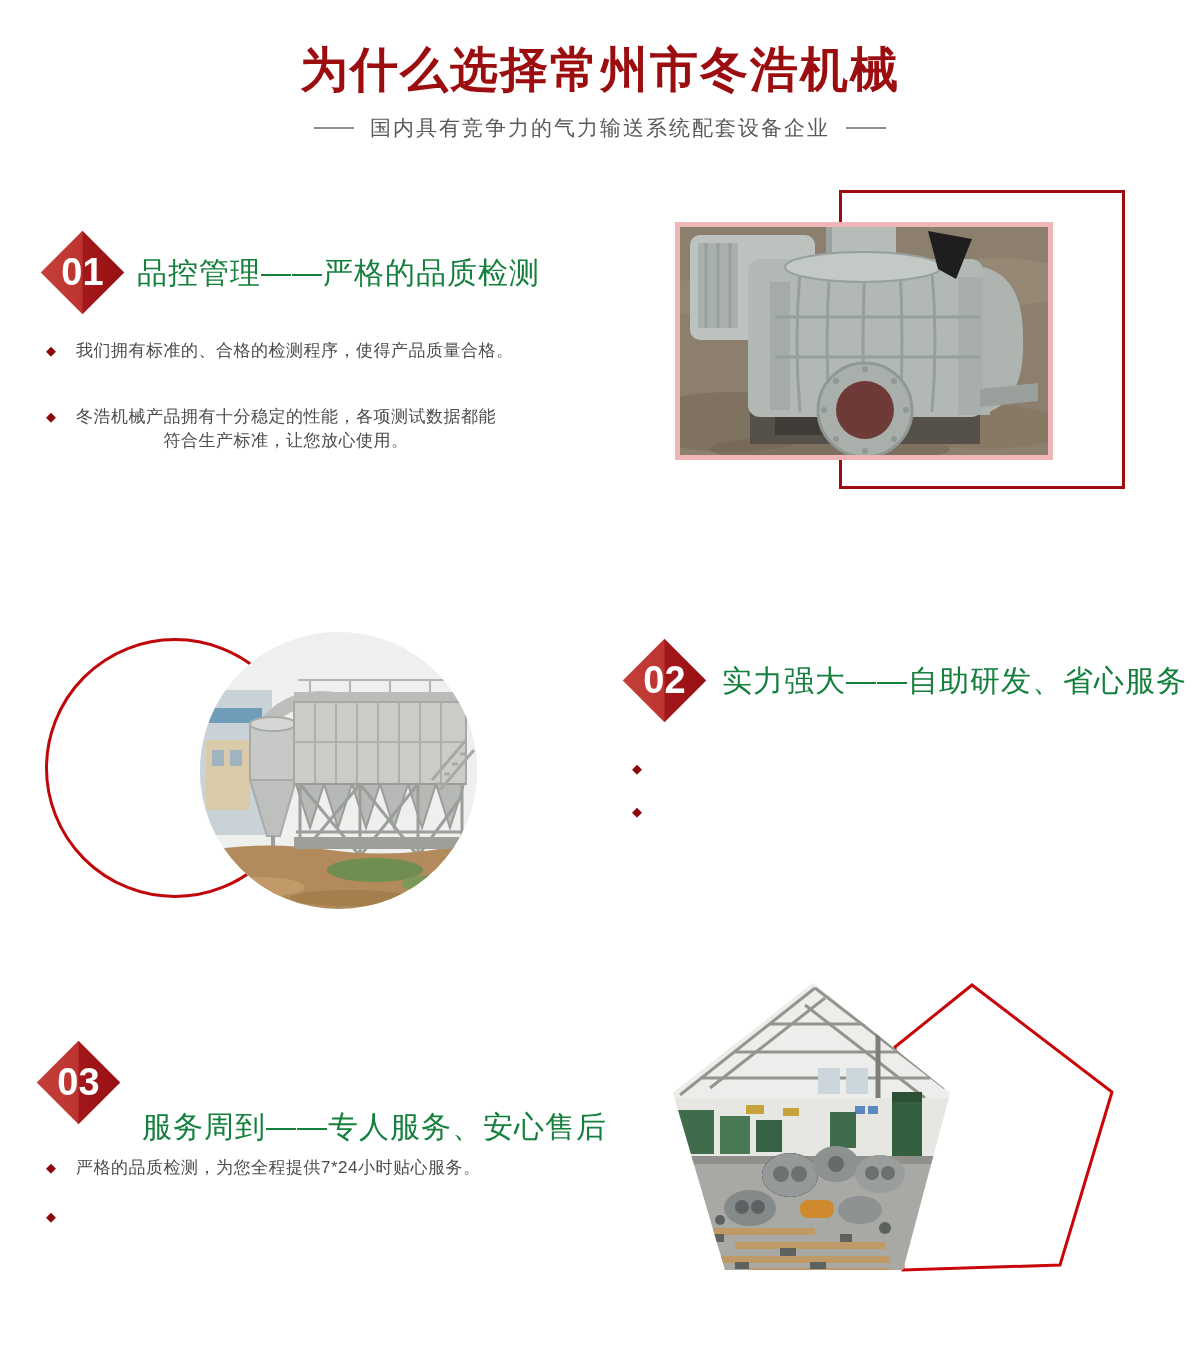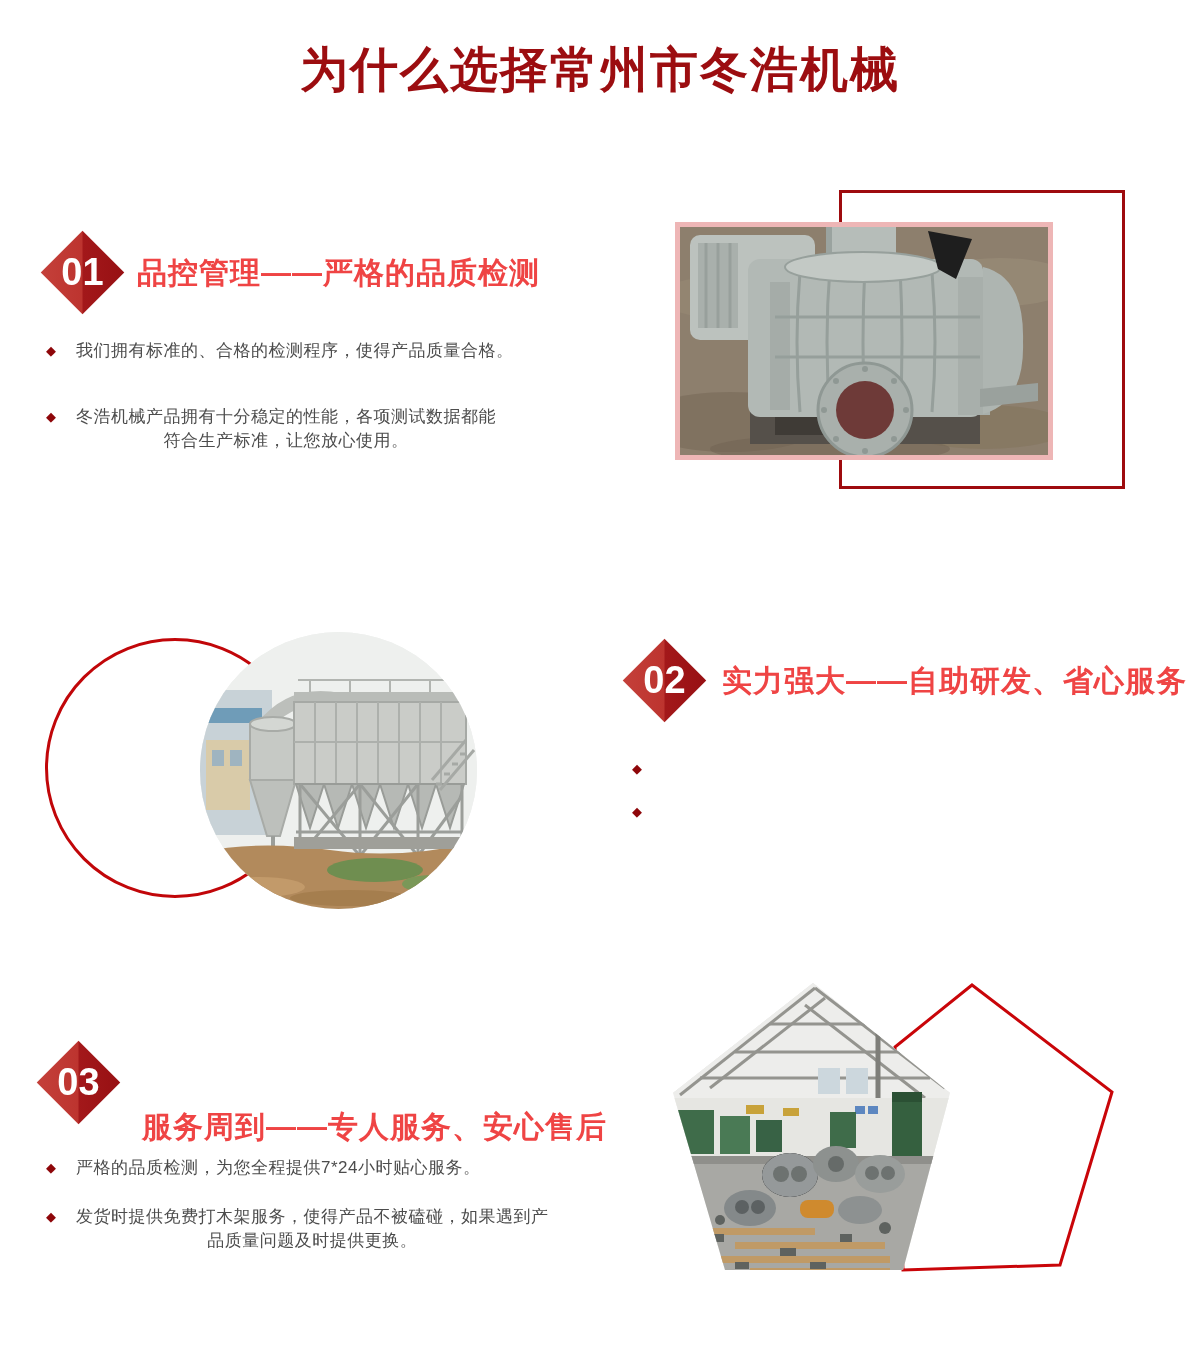--- a/index.html
+++ b/index.html
@@ -18,21 +18,21 @@
   
   .diamond { position:absolute; width:59px; height:59px; transform:rotate(45deg);
     background:linear-gradient(45deg,#c4403a 0%,#bd342f 49%,#a3181a 51%,#971013 100%); }
   .diamond span { position:absolute; inset:0; display:flex; align-items:center; justify-content:center;
     transform:rotate(-45deg); color:#ffffff; font-size:38px; font-weight:bold; }
   .d1 { left:53px; top:243px; }
   .d2 { left:635px; top:651px; }
   .d3 { left:49px; top:1053px; }
 
   
-  .sec-title { position:absolute; font-size:30px; font-weight:bold; color:#ef4444;
+  .sec-title { position:absolute; font-size:30px; font-weight:normal; color:#15803d;
     letter-spacing:1px; line-height:1; white-space:nowrap; }
   .t1 { left:137px; top:258px; }
   .t2 { left:722px; top:666px; }
   .t3 { left:142px; top:1112px; }
 
   
   .bullet { position:absolute; display:flex; gap:17px; align-items:flex-start; }
   .bullet-icon { color:#8e0609; font-size:13px; line-height:24px; width:13px; flex:0 0 auto; }
   .bullet-text { font-size:17px; color:#4c4c4c; line-height:24px; letter-spacing:0.5px; white-space:pre-line;text-align:center; }
   .b11 { left:46px; top:339px; width:520px; }
@@ -58,20 +58,25 @@
 
   
   .s3-art { position:absolute; left:640px; top:960px; width:560px; height:387px; }
 </style>
 </head>
 <body>
 
 <div class="page">
 
   <h1 class="main-title">为什么选择常州市冬浩机械</h1>
+  <div class="subtitle-row">
+    <span class="dash"></span>
+    <span class="subtitle-text">国内具有竞争力的气力输送系统配套设备企业</span>
+    <span class="dash"></span>
+  </div>
 
   <div class="s1-rect"></div>
 
   <div class="s1-photo">
     <svg width="368" height="228" viewBox="0 0 368 228">
       <rect width="368" height="228" fill="#8d7f6d"></rect>
       <ellipse cx="50" cy="195" rx="95" ry="30" fill="#7a6c5b" opacity="0.7"></ellipse>
       <ellipse cx="320" cy="55" rx="75" ry="24" fill="#9b8d7a" opacity="0.6"></ellipse>
       <ellipse cx="305" cy="200" rx="85" ry="22" fill="#83755e" opacity="0.6"></ellipse>
       <ellipse cx="35" cy="70" rx="55" ry="20" fill="#978975" opacity="0.6"></ellipse>
@@ -234,22 +239,20 @@
     <span>03</span>
   </div>
   <h2 class="sec-title t3">服务周到——专人服务、安心售后</h2>
 
   <div class="bullet b31">
     <span class="bullet-icon">◆</span>
     <span class="bullet-text">严格的品质检测，为您全程提供7*24小时贴心服务。</span>
   </div>
   <div class="bullet b32">
     <span class="bullet-icon">◆</span>
-    <span class="bullet-text">发货时提供免费打木架服务，使得产品不被磕碰，如果遇到产
-品质量问题及时提供更换。</span>
   </div>
 
   <svg class="s3-art" width="560" height="387" viewBox="0 0 560 387">
 
     <polygon points="332,25 472,132 420,305 263,310 255,87" fill="none" stroke="#c90509" stroke-width="3"></polygon>
 
     <clipPath id="pentclip">
       <polygon points="173,23 310,133 263,310 85,310 33,133"></polygon>
     </clipPath>
     <g clip-path="url(#pentclip)">

